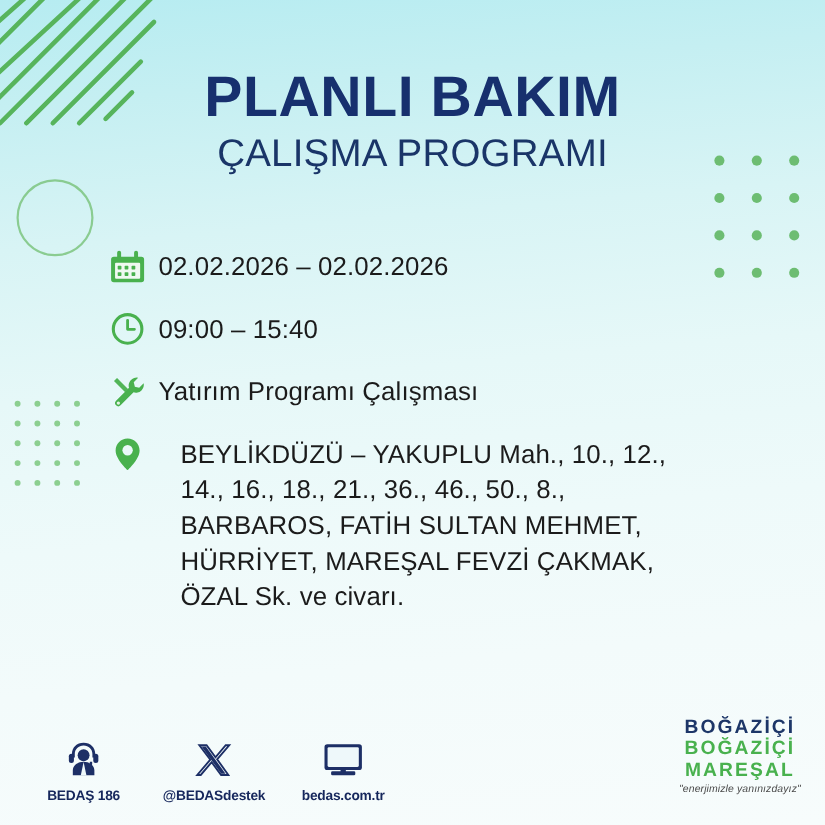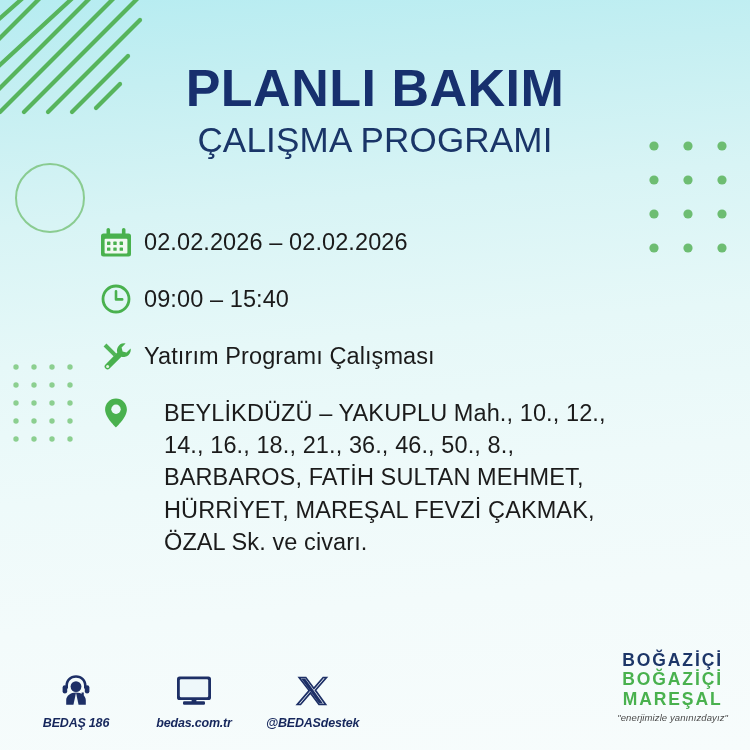--- a/index.html
+++ b/index.html
@@ -129,21 +129,20 @@
     display: flex;
     align-items: flex-end;
     justify-content: center;
   }
   .contact-label {
     margin-top: 7px;
     font-size: 12.5px;
     color: #16275c;
     font-weight: bold;
     letter-spacing: -.2px;
-    font-style: italic;
   }
 
   #logo {
     position: absolute;
     right: 22px;
     bottom: 14px;
     text-align: center;
     line-height: 1;
   }
   .logo-line {
@@ -307,40 +306,40 @@
               <path d="M19 21.6c-5.4 0-9.8 3.4-9.8 7.6v4.6h19.6v-4.6c0-4.2-4.4-7.6-9.8-7.6z"></path>
             </g>
             <path d="M19 21.8 16.4 34h5.2z" fill="#eef8fa"></path>
           </svg>
         </span>
         <div class="contact-label">BEDAŞ 186</div>
       </div>
 
       <div class="contact-item">
         <span class="contact-icon">
+          <svg width="36" height="36" viewBox="0 0 36 36">
+            <path d="M5.2 4.5h6.6l8.1 10.9 9.3-10.9h3.2L21.4 17.3 31.6 31.5h-6.6l-8.6-11.6-9.9 11.6H3.3l11.9-13.9z" fill="none" stroke="#1d2f66" stroke-width="1.7"></path>
+            <path d="M7.2 5.6h3.9L29 30.4h-3.9z" fill="#1d2f66"></path>
+          </svg>
+        </span>
+        <div class="contact-label">@BEDASdestek</div>
+      </div>
+
+      <div class="contact-item">
+        <span class="contact-icon">
           <svg width="40" height="36" viewBox="0 0 40 36">
             <rect x="3" y="3.5" width="34" height="23.5" rx="2.6" fill="#1d2f66"></rect>
             <rect x="5.8" y="6.3" width="28.4" height="17.9" rx="1.2" fill="#eef8fa"></rect>
             <rect x="9" y="28.2" width="22" height="3.6" rx="1.2" fill="#1d2f66"></rect>
             <rect x="17.6" y="26.6" width="4.8" height="2.6" fill="#1d2f66"></rect>
           </svg>
         </span>
         <div class="contact-label">bedas.com.tr</div>
       </div>
 
-      <div class="contact-item">
-        <span class="contact-icon">
-          <svg width="36" height="36" viewBox="0 0 36 36">
-            <path d="M5.2 4.5h6.6l8.1 10.9 9.3-10.9h3.2L21.4 17.3 31.6 31.5h-6.6l-8.6-11.6-9.9 11.6H3.3l11.9-13.9z" fill="none" stroke="#1d2f66" stroke-width="1.7"></path>
-            <path d="M7.2 5.6h3.9L29 30.4h-3.9z" fill="#1d2f66"></path>
-          </svg>
-        </span>
-        <div class="contact-label">@BEDASdestek</div>
-      </div>
-
     </div>
 
     <div id="logo">
       <div class="logo-line" id="logo-line1">BOĞAZİÇİ</div>
       <div class="logo-line" id="logo-line2">BOĞAZİÇİ</div>
       <div class="logo-line" id="logo-line3">MAREŞAL</div>
       <div id="logo-tagline">"enerjimizle yanınızdayız"</div>
     </div>
 
   </div>

